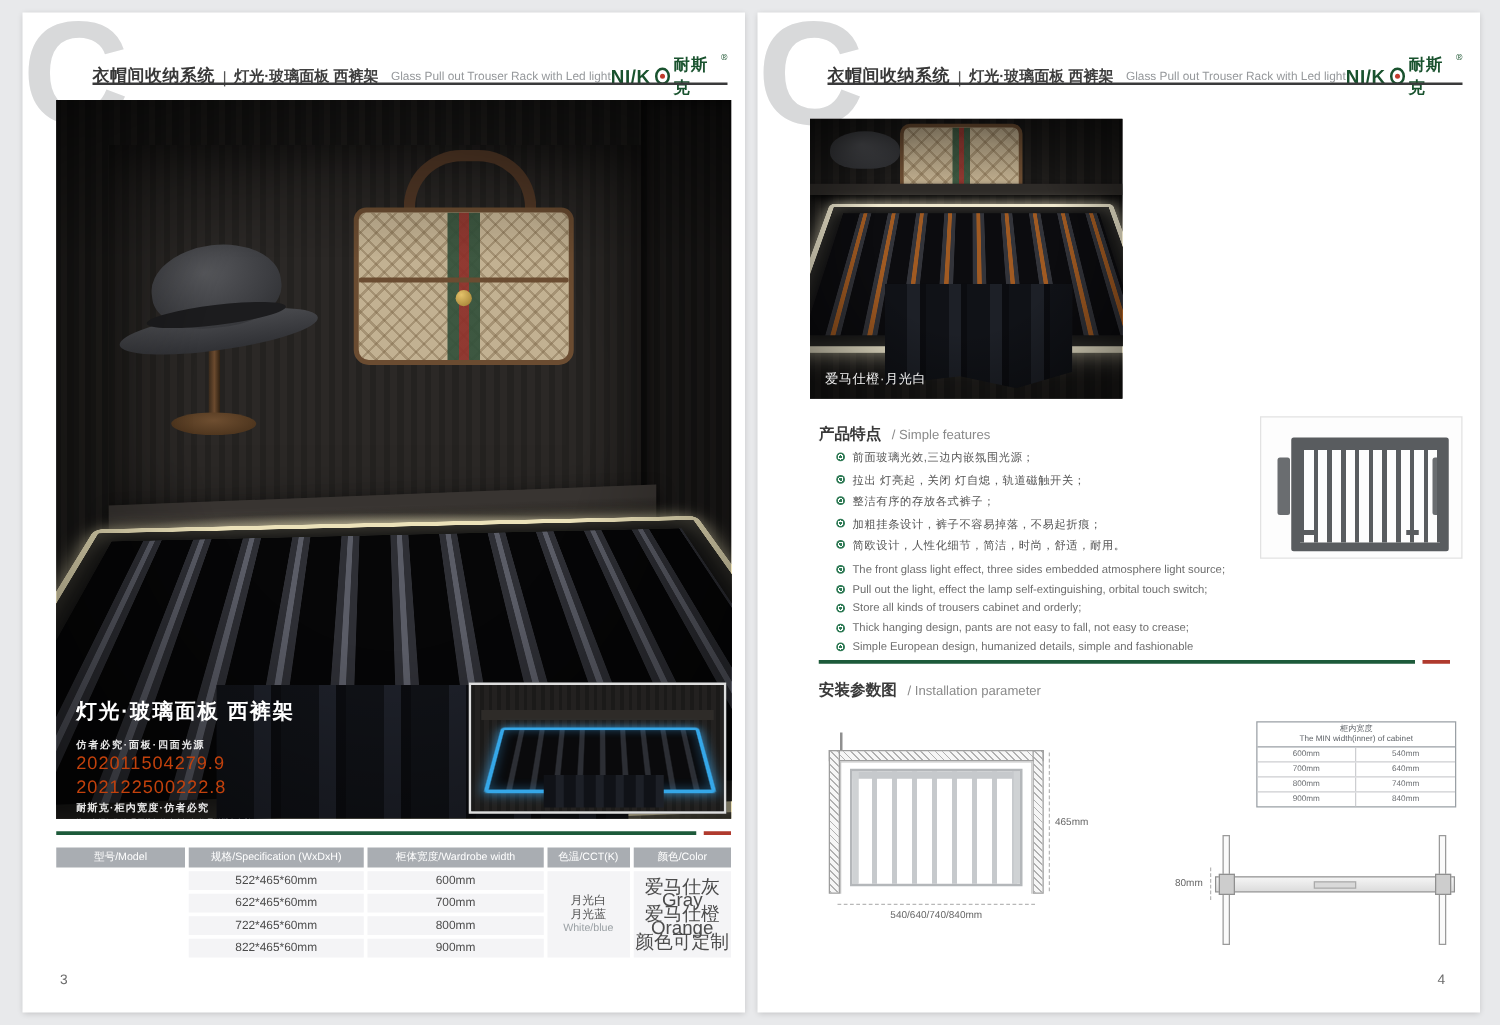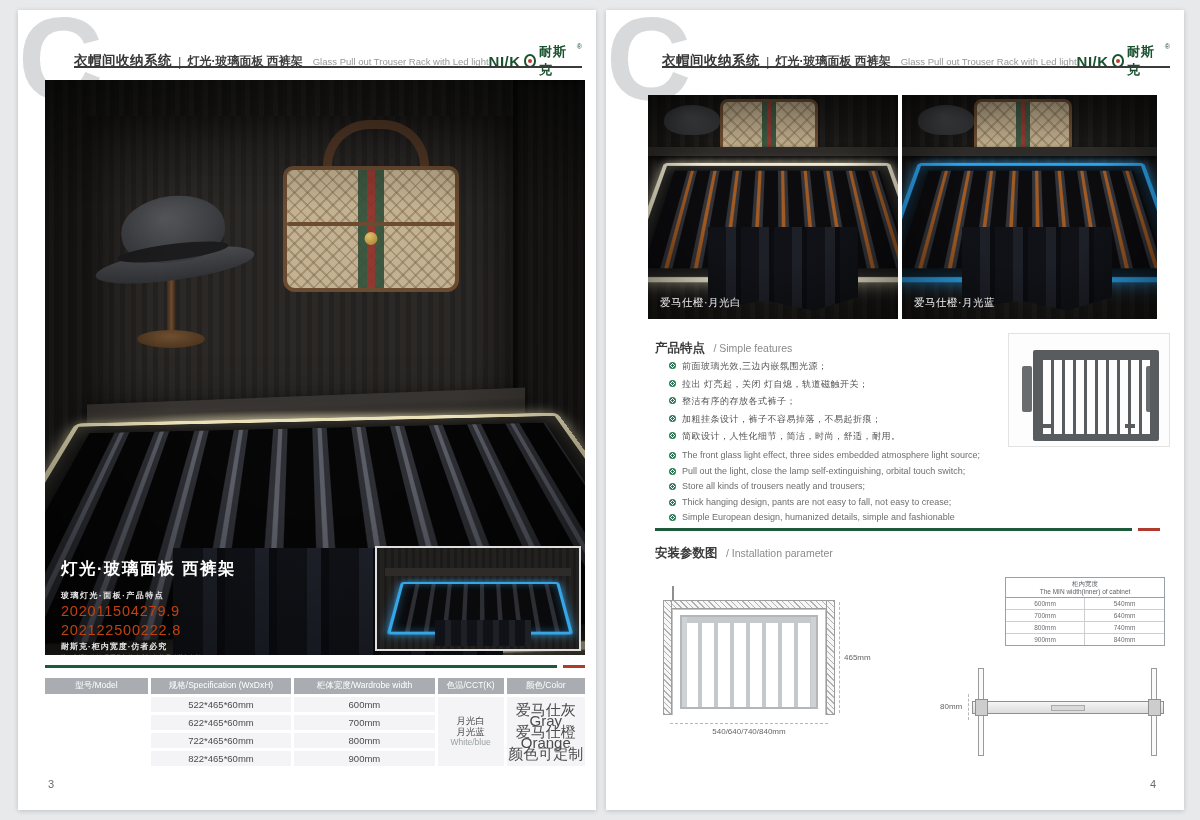--- a/index.html
+++ b/index.html
@@ -186,21 +186,21 @@
     </div>
     <div class="glow-spot"></div>
     <div class="rack">
       <div class="rack-bars"></div>
     </div>
     <div class="trousers"></div>
     <div class="vignette"></div>
 
     <div class="ovl">
       <div class="ovl-title">灯光·玻璃面板 西裤架</div>
-      <div class="ovl-sub">玻璃灯光·面板·产品特点</div>
+      <div class="ovl-sub">仿者必究·面板·四面光源</div>
       <div class="ovl-pat">202011504279.9</div>
       <div class="ovl-pat">202122500222.8</div>
       <div class="ovl-claim">耐斯克·柜内宽度·仿者必究</div>
       <div class="ovl-note">注：衣帽间收纳 只要带灯的玻璃灯光 均属耐斯克专利</div>
     </div>
 
     <div class="inset">
       <div class="inset-wood"></div>
       <div class="inset-shelf"></div>
       <div class="inset-rack"></div>
@@ -272,35 +272,20 @@
     </div>
     <div class="p2-shelf"></div>
     <div class="rack2 rack-warm">
       <div class="rack2-bars"></div>
     </div>
     <div class="trousers2"></div>
     <div class="vignette"></div>
     <div class="p2-label">爱马仕橙·月光白</div>
   </div>
 
-  <div class="photo2 pb">
-    <div class="wood"></div>
-    <div class="p2-hat"></div>
-    <div class="p2-bag">
-      <div class="bag-pattern"></div>
-      <div class="bag-stripe"></div>
-    </div>
-    <div class="p2-shelf"></div>
-    <div class="rack2 rack-blue">
-      <div class="rack2-bars"></div>
-    </div>
-    <div class="trousers2"></div>
-    <div class="vignette"></div>
-    <div class="p2-label">爱马仕橙·月光蓝</div>
-  </div>
 
   <div class="sec-title feat-title">
     <span class="cn">产品特点</span>
     <span class="en">/ Simple features</span>
   </div>
   <ul class="feat-list feat-cn">
     <li>
         <span class="dot-b"></span>
         <span>前面玻璃光效,三边内嵌氛围光源；</span>
       </li>
@@ -321,25 +306,25 @@
         <span>简欧设计，人性化细节，简洁，时尚，舒适，耐用。</span>
       </li>
   </ul>
   <ul class="feat-list feat-en">
     <li>
         <span class="dot-b"></span>
         <span>The front glass light effect, three sides embedded atmosphere light source;</span>
       </li>
     <li>
         <span class="dot-b"></span>
-        <span>Pull out the light, close the lamp self-extinguishing, orbital touch switch;</span>
-      </li>
-    <li>
-        <span class="dot-b"></span>
-        <span>Store all kinds of trousers neatly and trousers;</span>
+        <span>Pull out the light, effect the lamp self-extinguishing, orbital touch switch;</span>
+      </li>
+    <li>
+        <span class="dot-b"></span>
+        <span>Store all kinds of trousers cabinet and orderly;</span>
       </li>
     <li>
         <span class="dot-b"></span>
         <span>Thick hanging design, pants are not easy to fall, not easy to crease;</span>
       </li>
     <li>
         <span class="dot-b"></span>
         <span>Simple European design, humanized details, simple and fashionable</span>
       </li>
   </ul>

